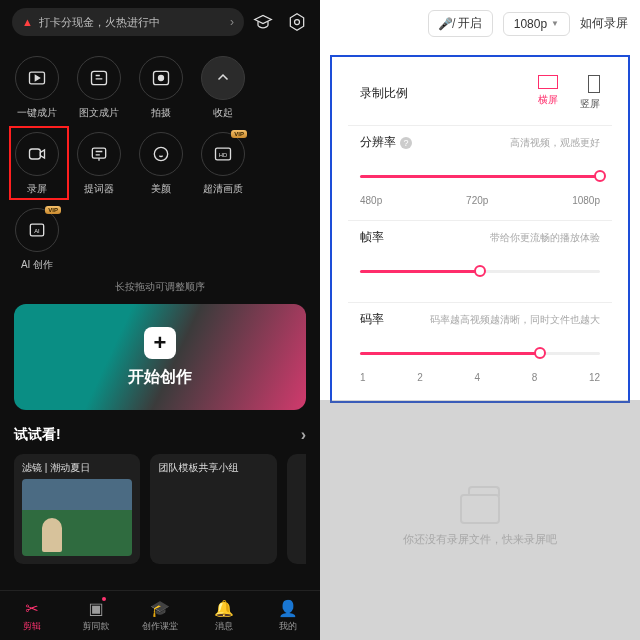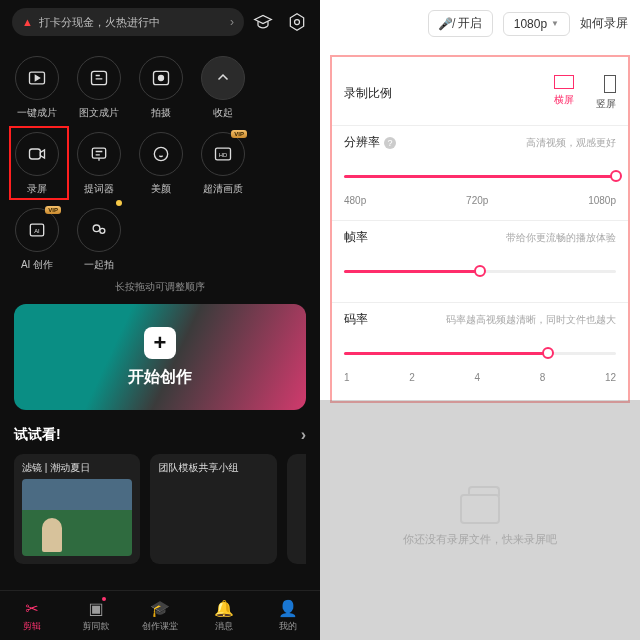--- a/index.html
+++ b/index.html
@@ -39,21 +39,21 @@
   .nav-item.active{color:#ff3370}
   .nav-ico{font-size:16px}
   .dot2{width:4px;height:4px;background:#ff3370;border-radius:50%;position:absolute;top:6px;margin-left:16px}
   
   .right{width:320px;background:#fff;color:#333;position:relative}
   .r-top{display:flex;align-items:center;gap:10px;padding:10px 12px}
   .r-top-sp{flex:1}
   .chip{border:1px solid #ddd;border-radius:6px;padding:4px 10px;font-size:12px;display:flex;align-items:center;gap:4px}
   .chip .tri{font-size:8px;color:#888}
   .howto{font-size:12px;color:#333}
-  .settings-box{margin:8px 10px 0;border:2px solid #fca5a5;padding:10px 12px 18px}
+  .settings-box{margin:8px 10px 0;border:2px solid #1d4ed8;padding:10px 28px 18px}
   .row{display:flex;align-items:center;margin-top:8px}
   .row-label{font-size:12px;color:#222}
   .help{width:12px;height:12px;border-radius:50%;background:#ccc;color:#fff;font-size:9px;display:inline-flex;align-items:center;justify-content:center;margin-left:4px}
   .row-sub{margin-left:auto;font-size:10px;color:#aaa}
   .orient{margin-left:auto;display:flex;gap:22px}
   .orient-item{display:flex;flex-direction:column;align-items:flex-end;gap:4px;font-size:10px}
   .orient-item.sel{color:#ff2d6b}
   .rect-h{width:20px;height:14px;border:1.5px solid currentColor}
   .rect-v{width:12px;height:18px;border:1.5px solid currentColor}
   .divider{height:1px;background:#eee;margin:14px -12px 0}
@@ -170,30 +170,20 @@
     <div class="cell">
         <div class="circ">
           <span class="vip">VIP</span>
           <svg width="20" height="20" viewBox="0 0 24 24" fill="none" stroke="currentColor" stroke-width="1.6">
             <rect x="4" y="5" width="16" height="14" rx="2"></rect>
             <text x="12" y="15" font-size="7" fill="currentColor" text-anchor="middle" stroke="none">AI</text>
           </svg>
         </div>
         <span class="cell-label">AI 创作</span>
       </div>
-    <div class="cell">
-        <span class="dot"></span>
-        <div class="circ">
-          <svg width="20" height="20" viewBox="0 0 24 24" fill="none" stroke="currentColor" stroke-width="1.6">
-            <circle cx="9" cy="10" r="4"></circle>
-            <circle cx="16" cy="13" r="3"></circle>
-          </svg>
-        </div>
-        <span class="cell-label">一起拍</span>
-      </div>
   </div>
   <div class="highlight"></div>
 
   <div class="hint">长按拖动可调整顺序</div>
 
   <div class="create">
     <div class="plus">+</div>
     <div class="create-t">开始创作</div>
   </div>
 

